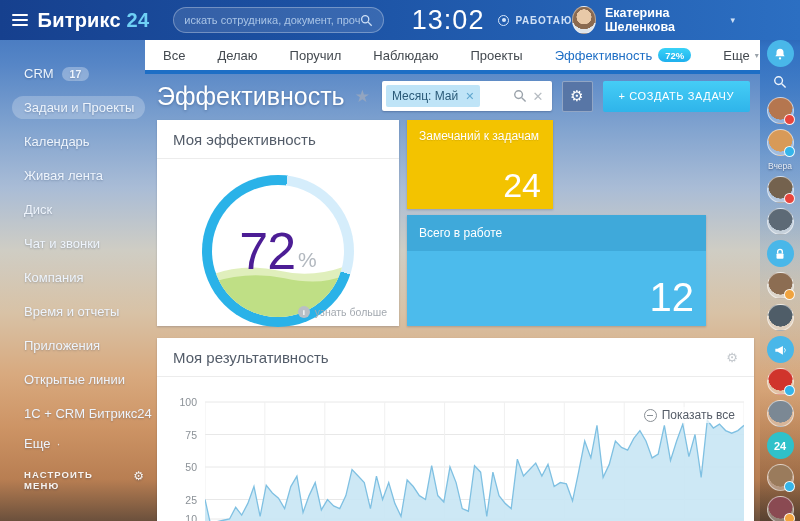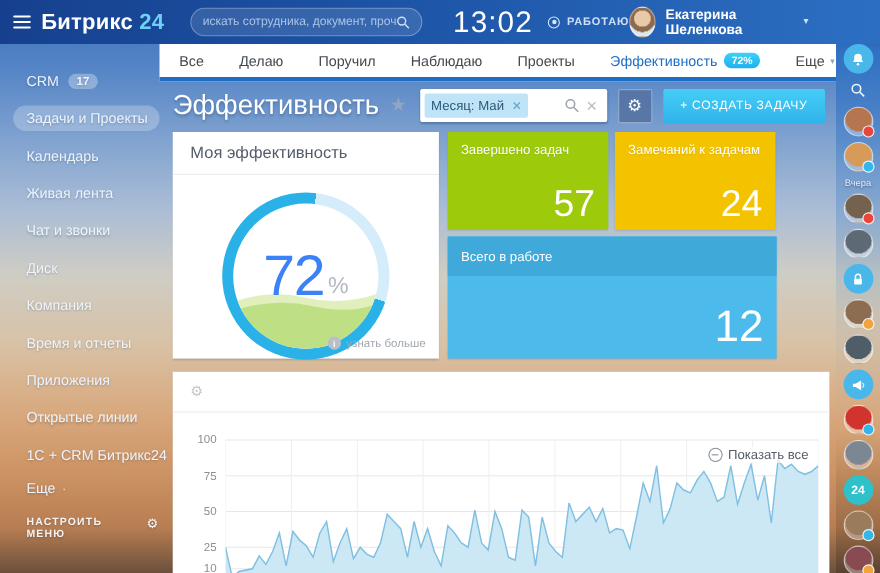--- a/index.html
+++ b/index.html
@@ -90,21 +90,21 @@
 
   .card-eff { width:242px; height:206px; position:relative; }
   .gauge-wrap { position:relative; width:152px; height:152px; margin:16px auto 0; }
   .gauge-ring { width:152px; height:152px; border-radius:50%;
     background:conic-gradient(from 0deg,#2ab2e8 0% 2%,#d5edfb 2% 30%,#2ab2e8 30% 100%); }
   .gauge-inner { position:absolute; left:10px; top:10px; width:132px; height:132px; border-radius:50%;
     background:#fff; overflow:hidden; }
   .gauge-wave { position:absolute; left:0; bottom:0; width:100%; height:58px; }
   .gauge-num { position:absolute; left:0; top:0; width:100%; height:100%;
     display:flex; align-items:center; justify-content:center; }
-  .gauge-num .big { font-size:52px; font-weight:300; color:#3b82f6; letter-spacing:-1px; }
+  .gauge-num .big { font-size:52px; font-weight:300; color:#4c1d95; letter-spacing:-1px; }
   .gauge-num .pct { font-size:21px; color:#b2b8bf; margin:18px 0 0 3px; }
   .learn-more { position:absolute; right:12px; bottom:8px; display:flex; align-items:center; gap:5px;
     font-size:10.5px; color:#a3a9b0; cursor:pointer; }
   .info-dot { width:12px; height:12px; border-radius:50%; background:#b9bfc6; color:#fff;
     font-size:8px; display:flex; align-items:center; justify-content:center; font-weight:bold; }
 
   .tiles { width:299px; display:flex; flex-wrap:wrap; gap:6px; align-content:flex-start; }
   .tile { position:relative; color:#fff; cursor:pointer; box-shadow:0 1px 2px rgba(0,20,60,.2); }
   .tile-small { width:146px; height:89px; }
   .tile-wide { width:299px; height:111px; }
@@ -176,24 +176,24 @@
   <div class="side-item active">
       <span>Задачи и Проекты</span>
     </div>
   <div class="side-item">
       <span>Календарь</span>
     </div>
   <div class="side-item">
       <span>Живая лента</span>
     </div>
   <div class="side-item">
+      <span>Диск</span>
+    </div>
+  <div class="side-item">
       <span>Чат и звонки</span>
-    </div>
-  <div class="side-item">
-      <span>Диск</span>
     </div>
   <div class="side-item">
       <span>Компания</span>
     </div>
   <div class="side-item">
       <span>Время и отчеты</span>
     </div>
   <div class="side-item">
       <span>Приложения</span>
     </div>
@@ -272,39 +272,36 @@
           <span class="pct">%</span>
         </div>
       </div>
       <div class="learn-more">
         <span class="info-dot">i</span>
         <span>узнать больше</span>
       </div>
     </section>
 
     <div class="tiles">
-      <div class="tile tile-small" style="background: rgb(157, 203, 11);">
-        <div class="tile-label">Завершено задач</div>
-        <div class="tile-value">57</div>
-      </div>
       <div class="tile tile-small" style="background: rgb(243, 195, 0);">
         <div class="tile-label">Замечаний к задачам</div>
         <div class="tile-value">24</div>
       </div>
       <div class="tile tile-wide" style="background: rgb(76, 187, 236);">
         <div class="tile-strip" style="background: rgb(63, 169, 218);">
             <span>Всего в работе</span>
           </div>
         <div class="tile-value">12</div>
       </div>
     </div>
   </div>
 
   <section class="card card-chart">
     <div class="card-head">
+      <span class="card-title">Моя результативность</span>
       <span class="card-gear icon">⚙</span>
     </div>
     <div class="chart-zone">
       <div id="yticks">
           <div class="ytick" style="top: 5px;">100</div>
           <div class="ytick" style="top: 37.5px;">75</div>
           <div class="ytick" style="top: 70px;">50</div>
           <div class="ytick" style="top: 102.5px;">25</div>
           <div class="ytick" style="top: 122px;">10</div>
         </div>

